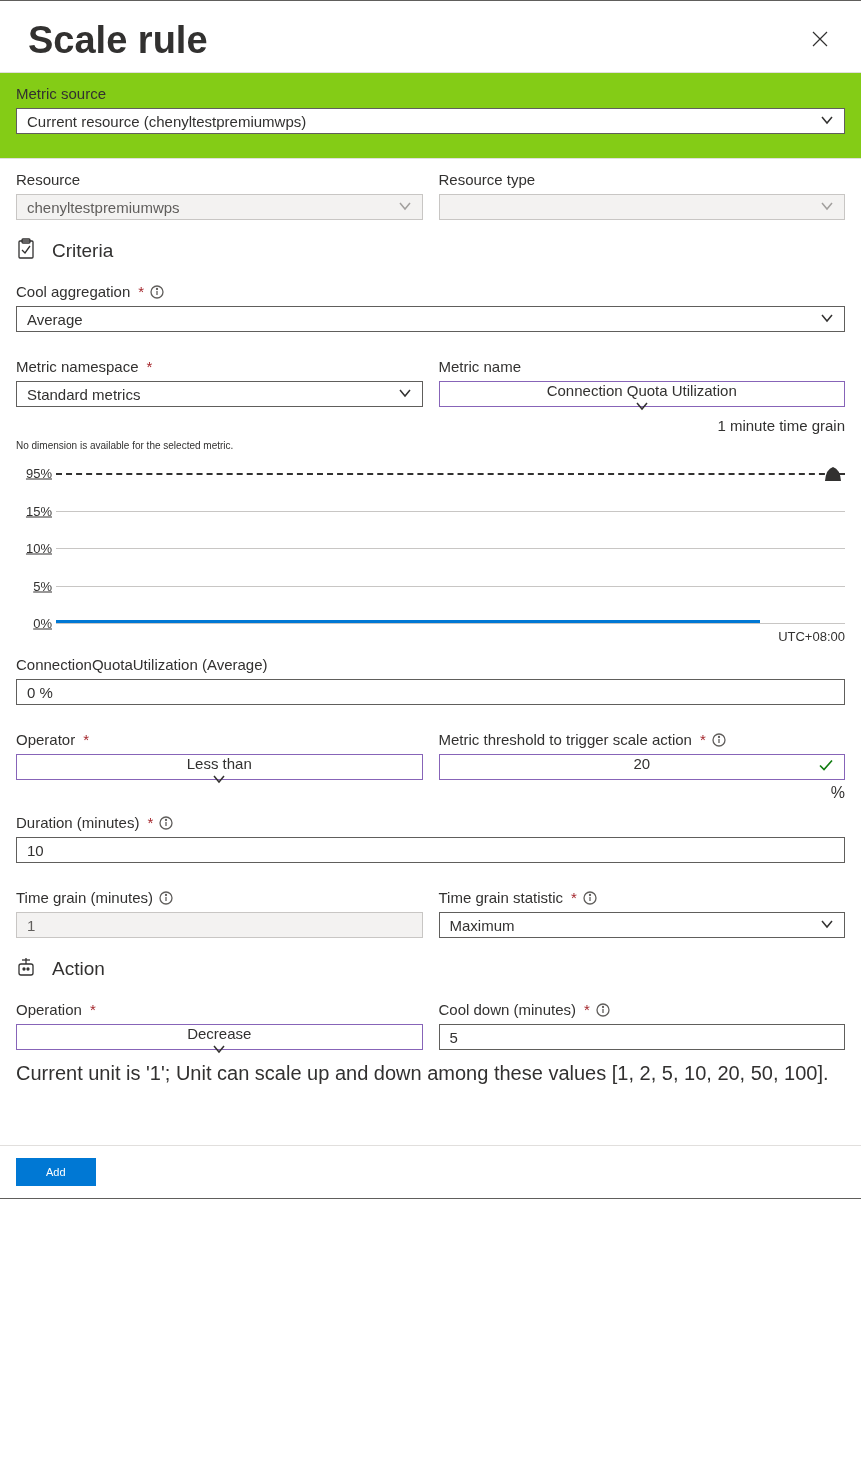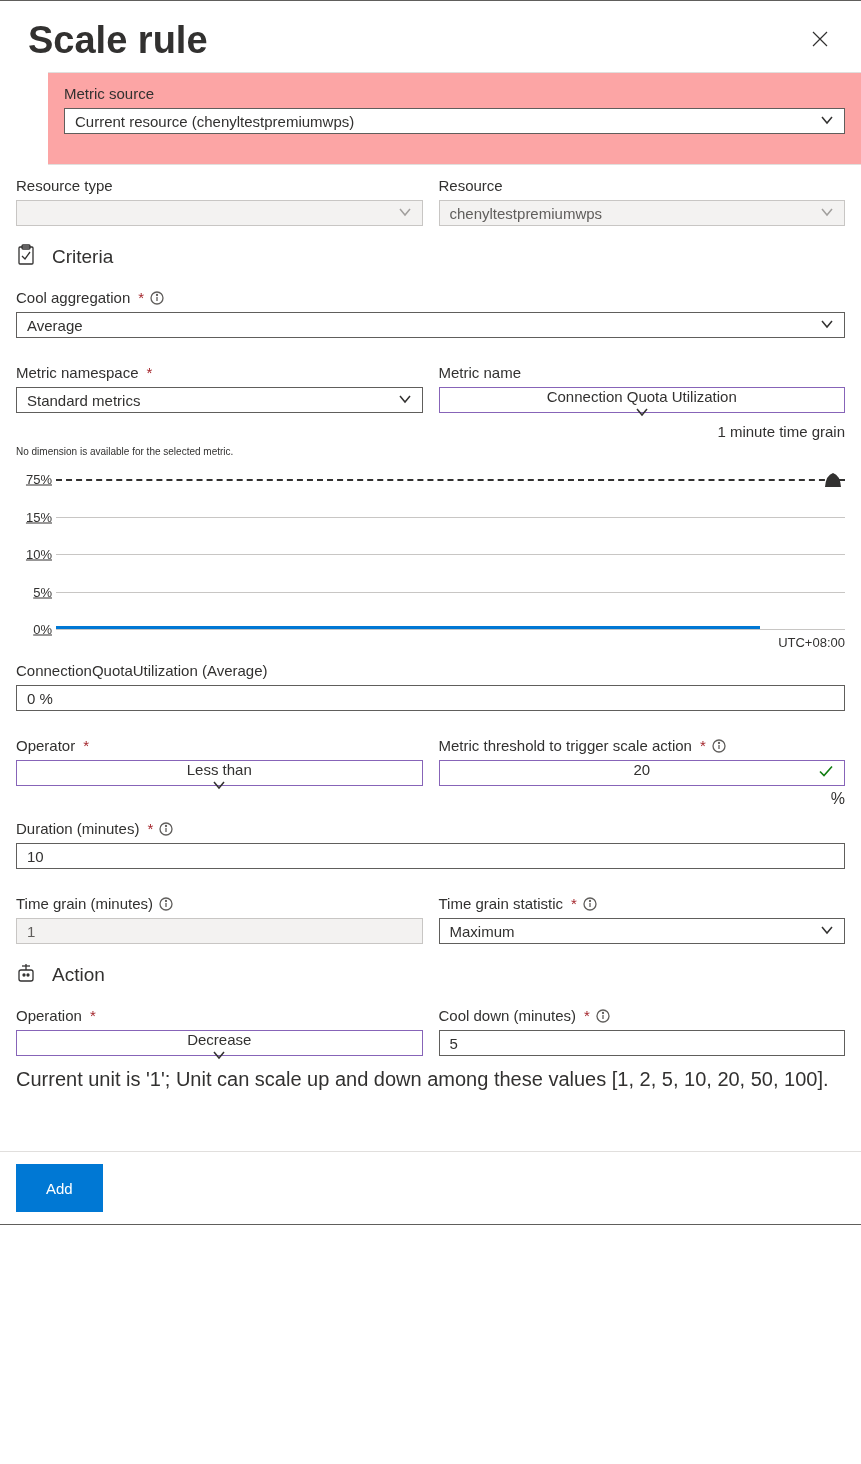--- a/index.html
+++ b/index.html
@@ -13,21 +13,21 @@
     .top-border { border-top: 1px solid #605e5c; }
     .header {
       display: flex;
       justify-content: space-between;
       align-items: center;
       padding: 18px 28px 10px 28px;
     }
     .header h1 { font-size: 38px; font-weight: 600; }
     .close-btn { cursor: pointer; padding: 4px; }
     .close-btn svg { width: 18px; height: 18px; stroke: #323130; stroke-width: 1.2; }
-    .gray-band { background: #fca5a5; padding: 12px 16px 30px 16px; border-top: 1px solid #e1dfdd; border-bottom: 1px solid #e1dfdd; margin-left: 48px; }
+    .gray-band { background: #84cc16; padding: 12px 16px 24px 16px; border-top: 1px solid #e1dfdd; border-bottom: 1px solid #e1dfdd; }
     .section { padding: 12px 16px 0 16px; }
     .row { display: flex; gap: 16px; }
     .col { flex: 1; display:flex; flex-direction:column; }
     .label { font-size: 15px; color: #323130; margin-bottom: 6px; display:flex; align-items:center; gap:6px; }
     .req { color: #a4262c; margin-left:2px; }
     .info-icon { display:inline-flex; }
     .info-icon svg { width:14px; height:14px; stroke:#605e5c; fill:none; stroke-width:1.3; }
     .dropdown, .textinput {
       width: 100%;
       height: 26px;
@@ -68,23 +68,23 @@
     .footer {
       border-top: 1px solid #e1dfdd;
       border-bottom: 1px solid #605e5c;
       padding: 12px 16px;
       margin-top: 18px;
     }
     .add-btn {
       background: #0078d4;
       color: #ffffff;
       border: none;
-      height: 48px;
+      height: 28px;
       padding: 0 30px;
-      font-size: 15px;
+      font-size: 11px;
       cursor: pointer;
     }
     .spacer-v { height: 14px; }
   </style>
 </head>
 <body>
 
 <div class="top-border"></div>
 
 <div class="header">
@@ -104,32 +104,32 @@
     <span>Current resource (chenyltestpremiumwps)</span>
     <span class="chev"><svg viewBox="0 0 14 14">
           <path d="M2 4 L7 10 L12 4"></path>
         </svg></span>
   </div>
 </div>
 
 <div class="section">
   <div class="row">
     <div class="col">
+      <div class="label">Resource</div>
+      <div class="dropdown disabled">
+        <span>chenyltestpremiumwps</span>
+        <span class="chev"><svg viewBox="0 0 14 14">
+              <path d="M2 4 L7 10 L12 4"></path>
+            </svg></span>
+      </div>
+    </div>
+    <div class="col">
       <div class="label">Resource type</div>
       <div class="dropdown disabled">
         <span></span>
-        <span class="chev"><svg viewBox="0 0 14 14">
-              <path d="M2 4 L7 10 L12 4"></path>
-            </svg></span>
-      </div>
-    </div>
-    <div class="col">
-      <div class="label">Resource</div>
-      <div class="dropdown disabled">
-        <span>chenyltestpremiumwps</span>
         <span class="chev"><svg viewBox="0 0 14 14">
               <path d="M2 4 L7 10 L12 4"></path>
             </svg></span>
       </div>
     </div>
   </div>
 </div>
 
 <div class="section-title">
   <span class="st-icon">
@@ -189,21 +189,21 @@
       <div class="note-right">1 minute time grain</div>
     </div>
   </div>
 </div>
 
 <div class="note-left">No dimension is available for the selected metric.</div>
 
 <div class="chart-wrap">
   <div class="chart">
     <div class="grid dashed" style="top:0"></div>
-    <div class="tick" style="top:0">75%</div>
+    <div class="tick" style="top:0">95%</div>
     <div class="grid" style="top:25%"></div>
     <div class="tick" style="top:25%">15%</div>
     <div class="grid" style="top:50%"></div>
     <div class="tick" style="top:50%">10%</div>
     <div class="grid" style="top:75%"></div>
     <div class="tick" style="top:75%">5%</div>
     <div class="grid" style="top:100%"></div>
     <div class="tick" style="top:100%">0%</div>
     <div class="series-line"></div>
     <div class="blip"><svg viewBox="0 0 24 16">

